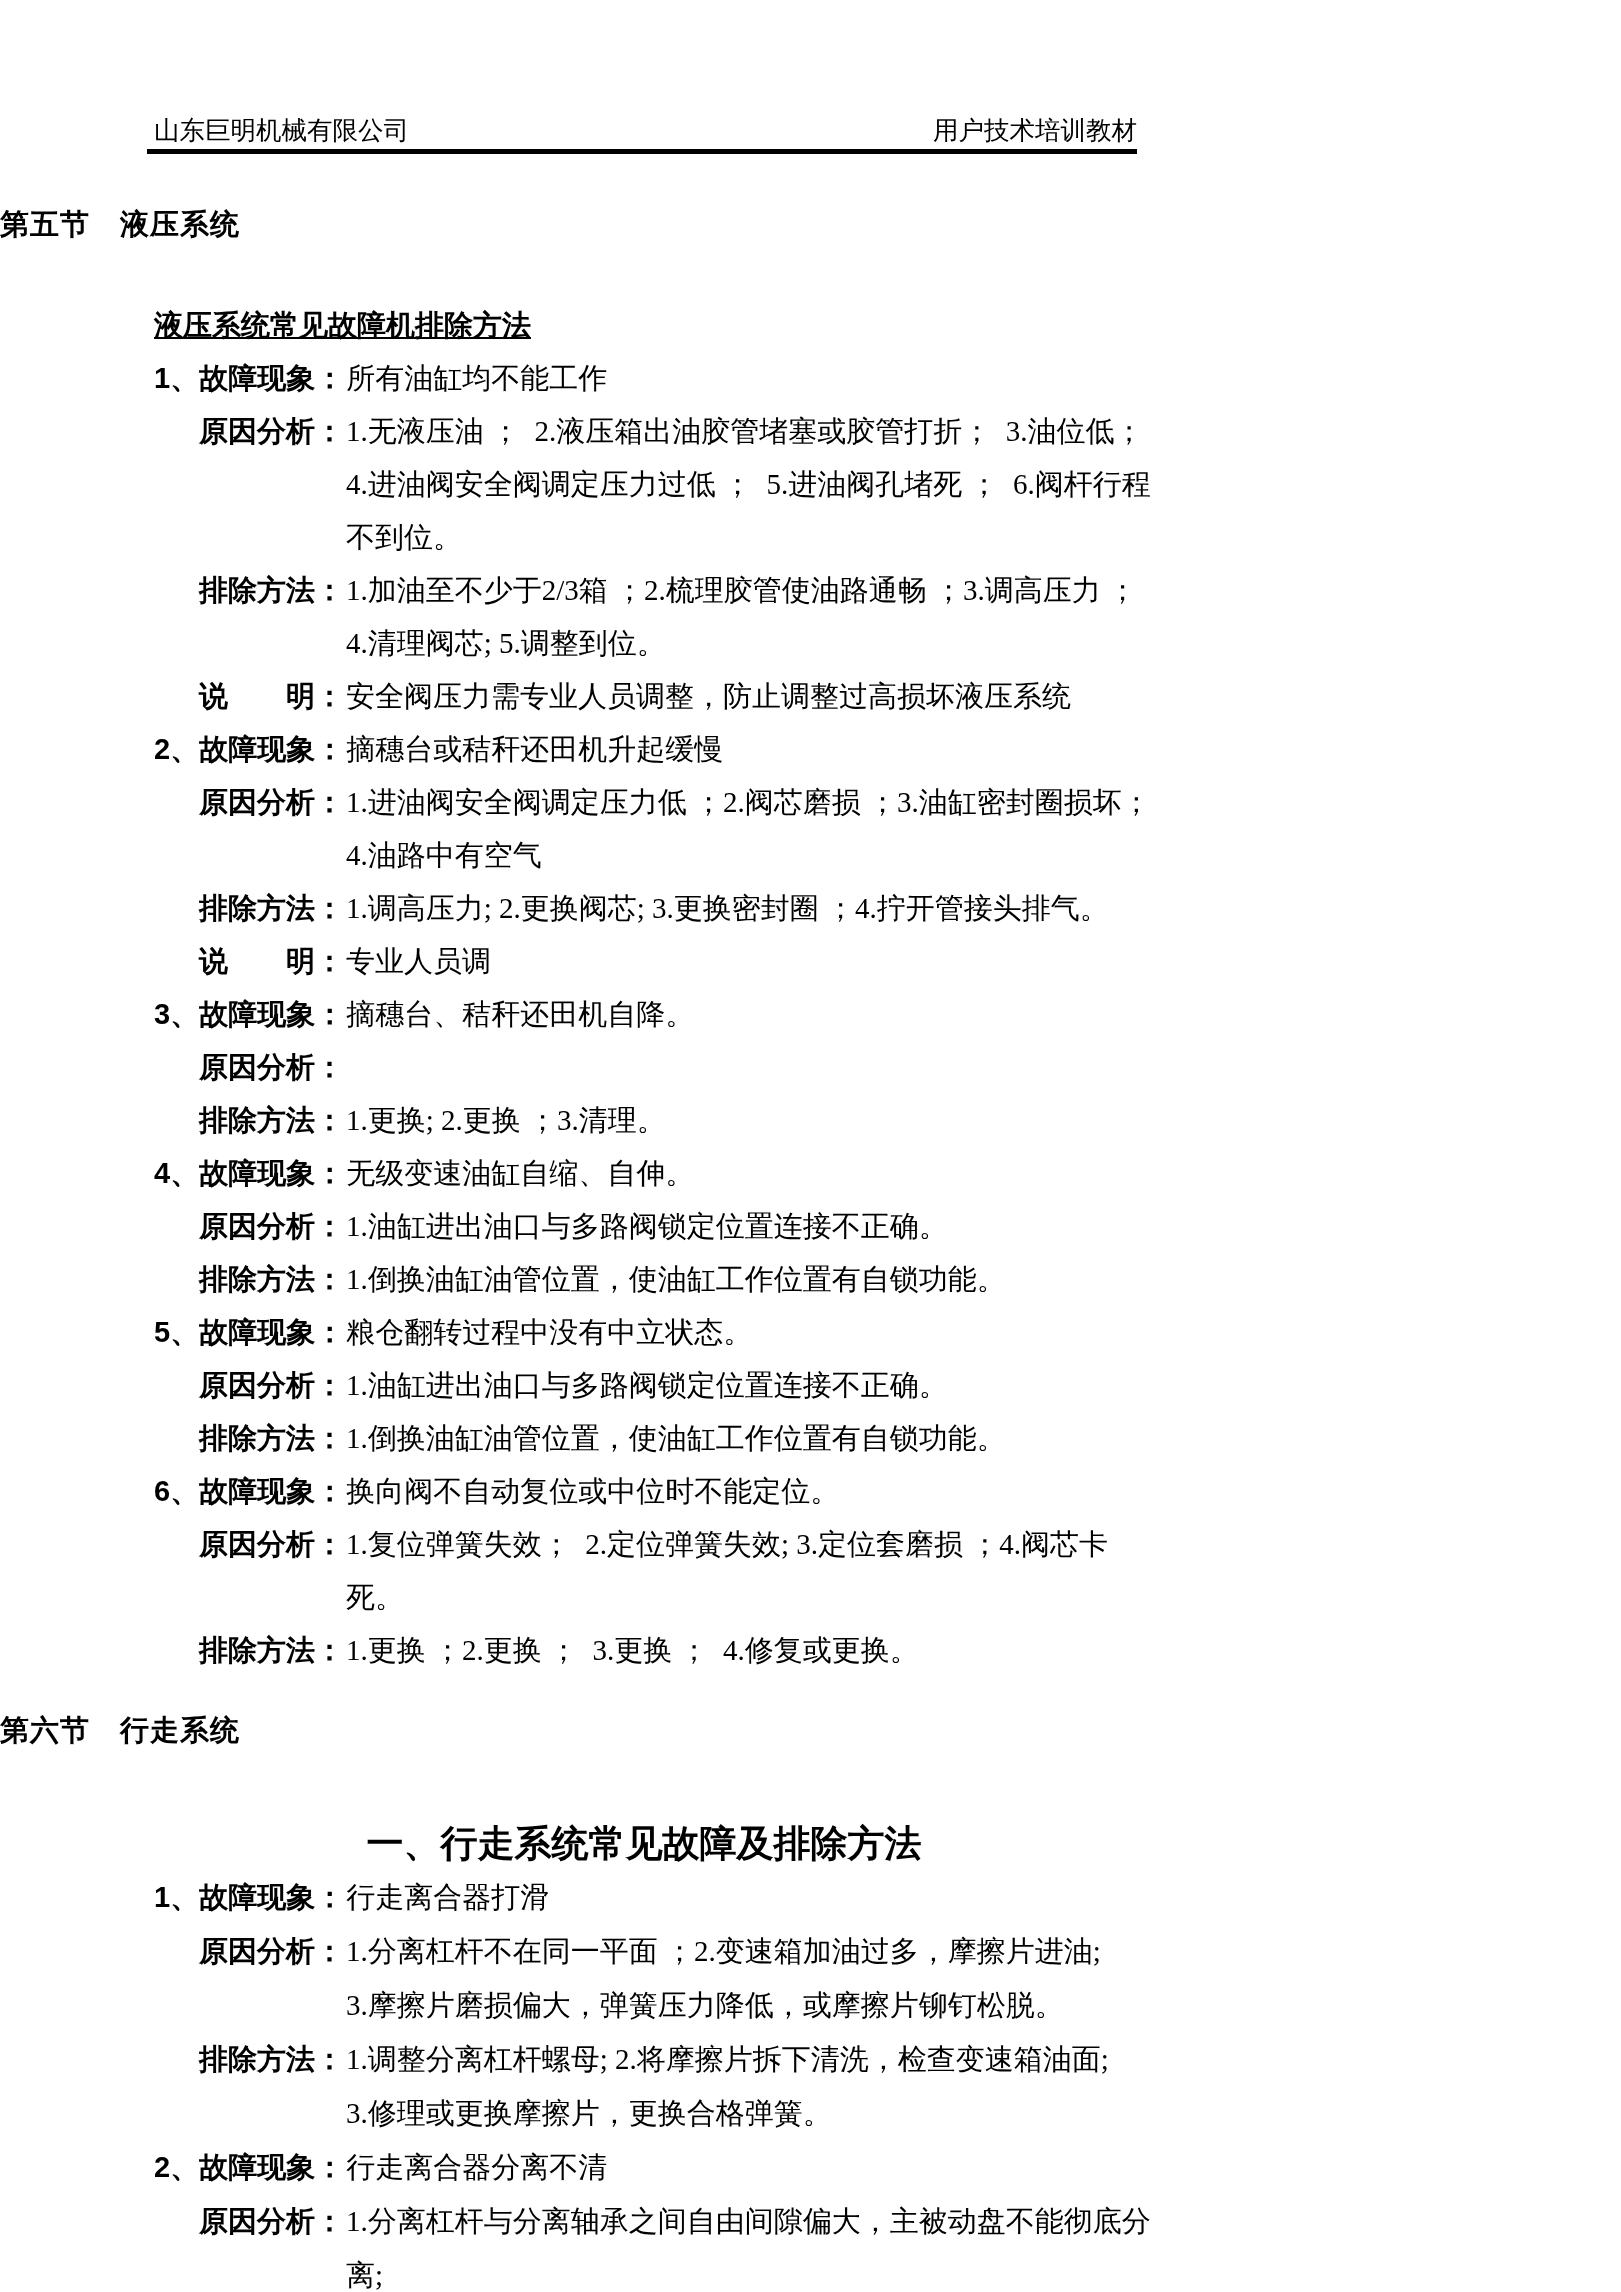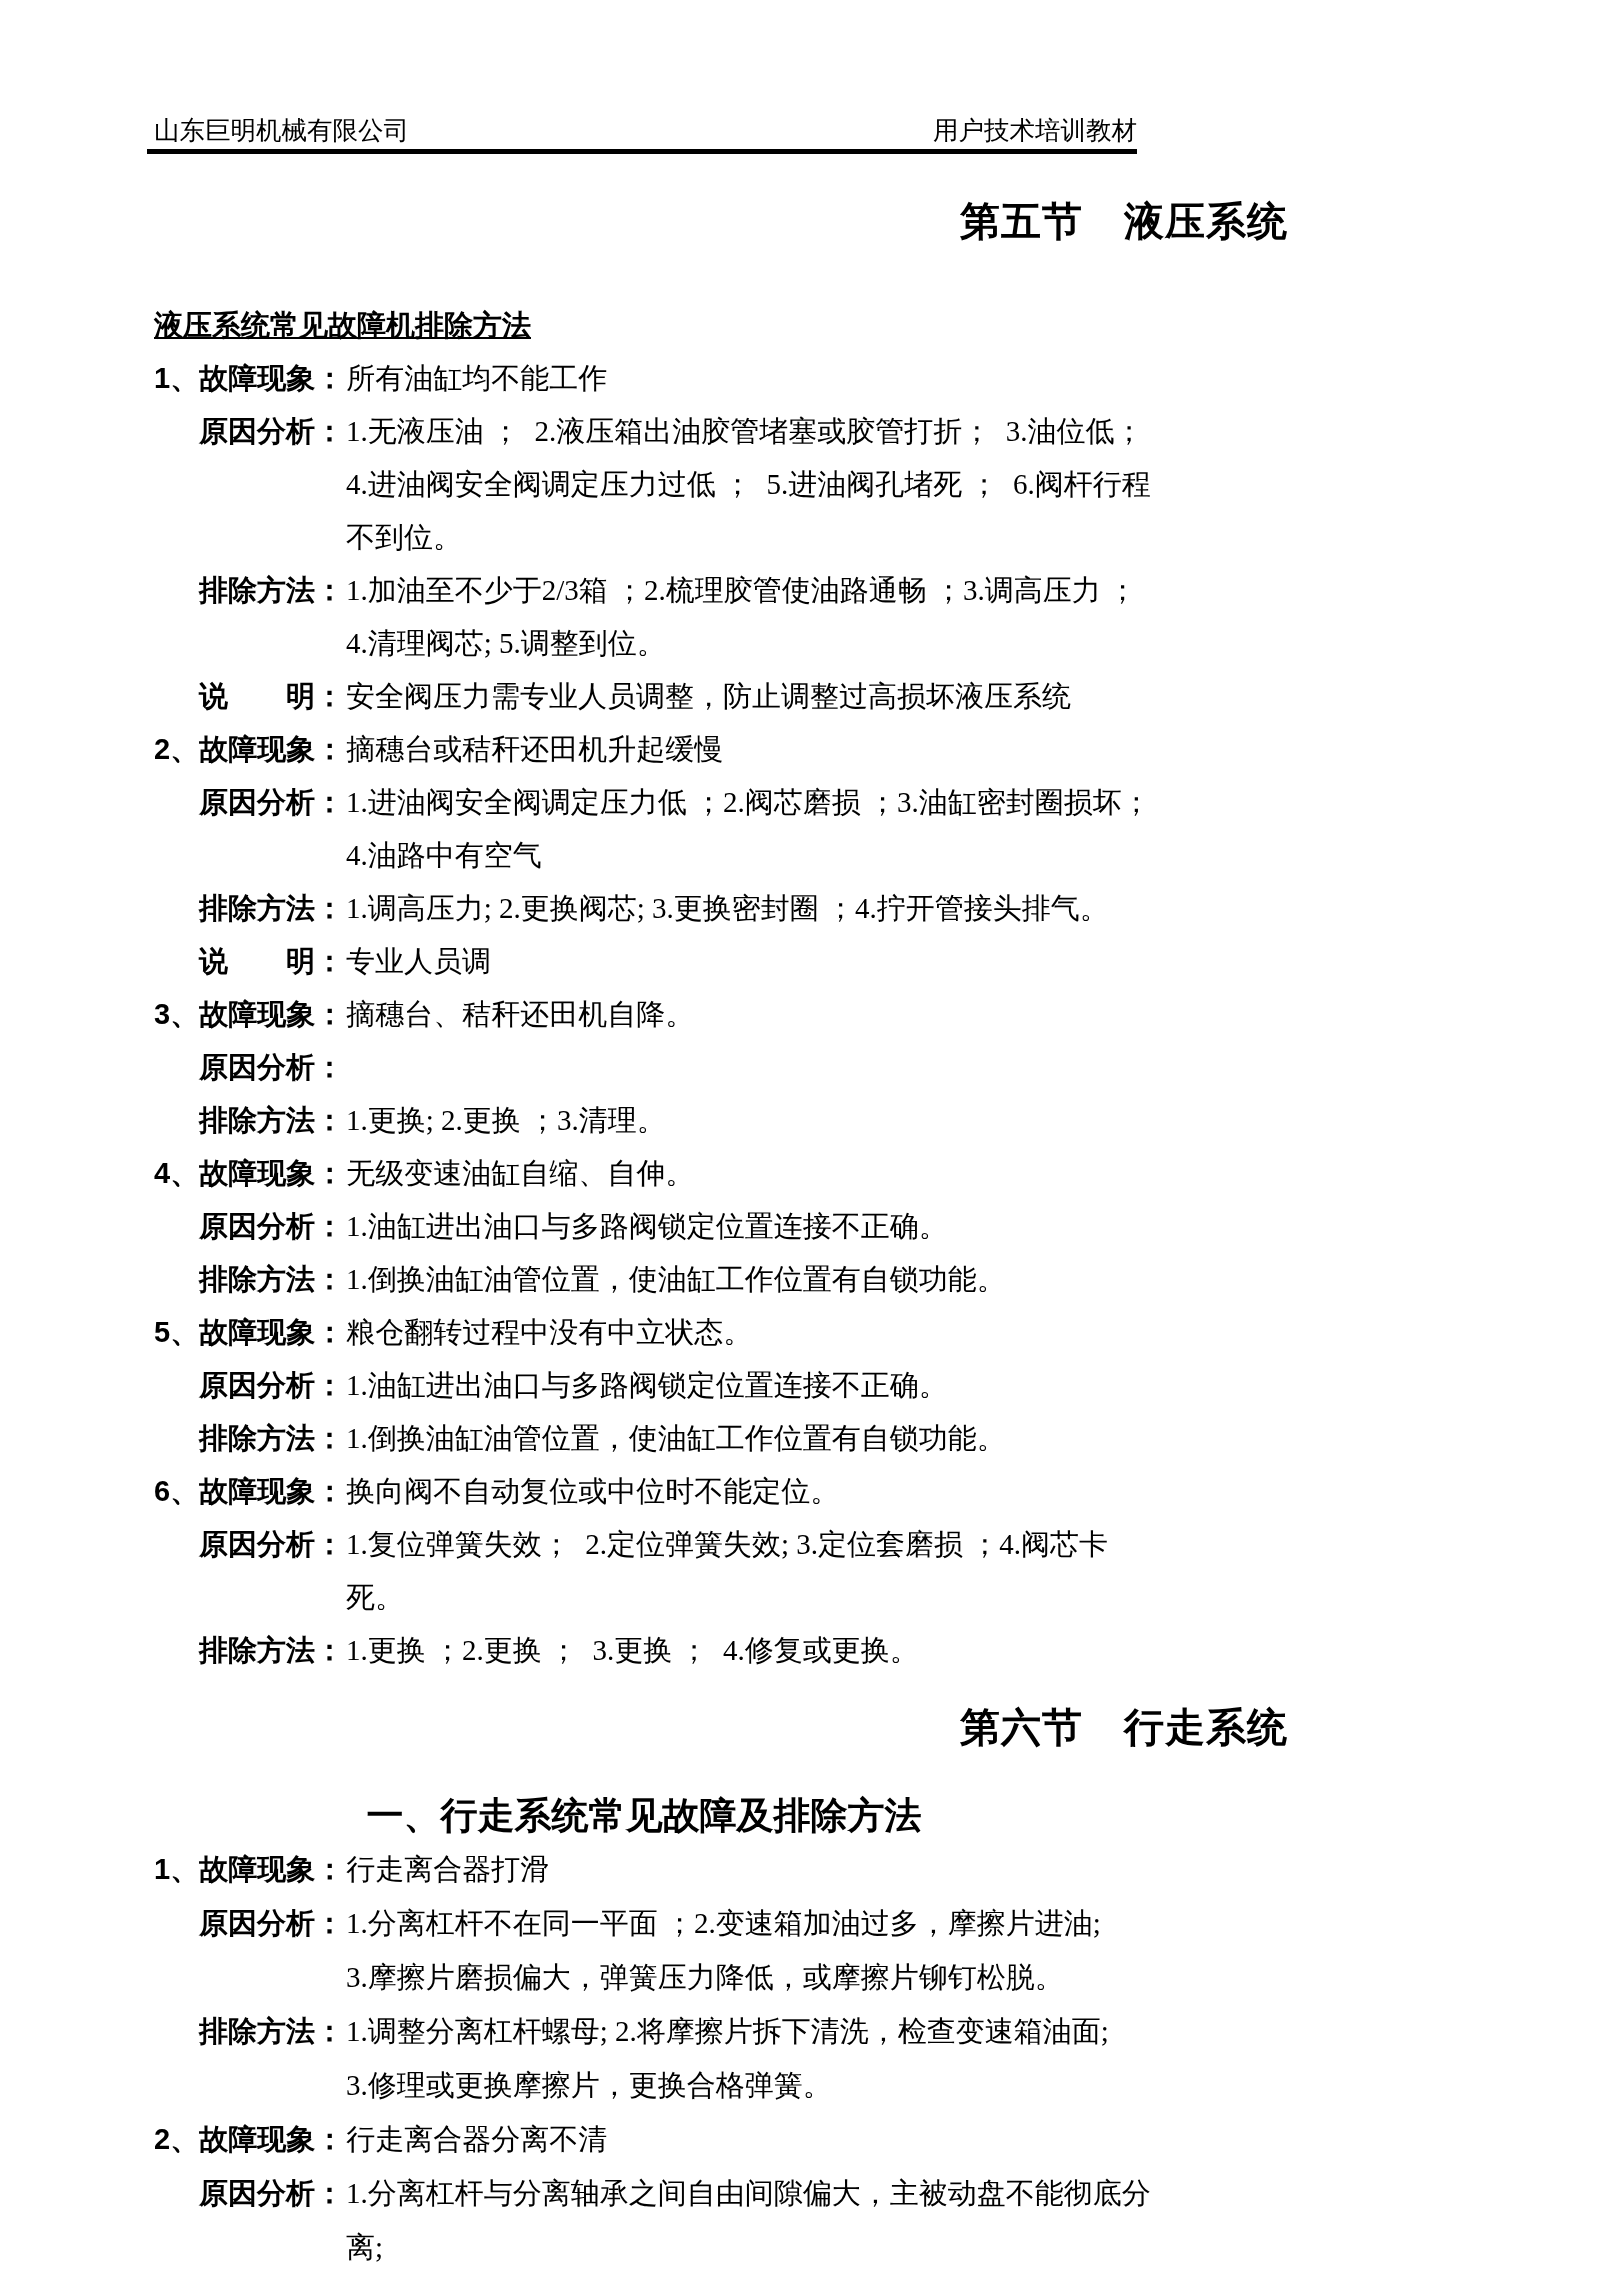--- a/index.html
+++ b/index.html
@@ -23,35 +23,35 @@
     position:absolute;
     left:147px; right:151px; top:149px;
     height:4.9px; background:#000000;
   }
   .main-flow {
     position:absolute;
     left:0; right:0; top:155px;
   }
   .section-title {
     margin-top:42px;
-    text-align:right;
-    font-size:40px; line-height:55px;
-    font-weight:bold;
-    font-family:Liberation Mono, monospace;
+    text-align:left;
+    font-size:29px; line-height:55px;
+    font-weight:bold;
+    font-family:Liberation Serif, serif;
     letter-spacing:1px;
   }
   .section-title.second { margin-top:26px; }
   .list-heading {
     margin:47px 137px 0 154px;
     font-family:"Liberation Sans", sans-serif;
     font-weight:bold;
     font-size:29px; line-height:53px;text-decoration:underline;
   }
   .sub-title {
-    margin-top:31px;
+    margin-top:59px;
     text-align:center;
     font-family:"Liberation Sans", sans-serif;
     font-weight:bold;
     font-size:37px; line-height:53px;
   }
   .fault-list {
     margin:0 137px 0 154px;
     font-size:29px;
   }
   .fault-list .row { display:flex; align-items:flex-start; }

